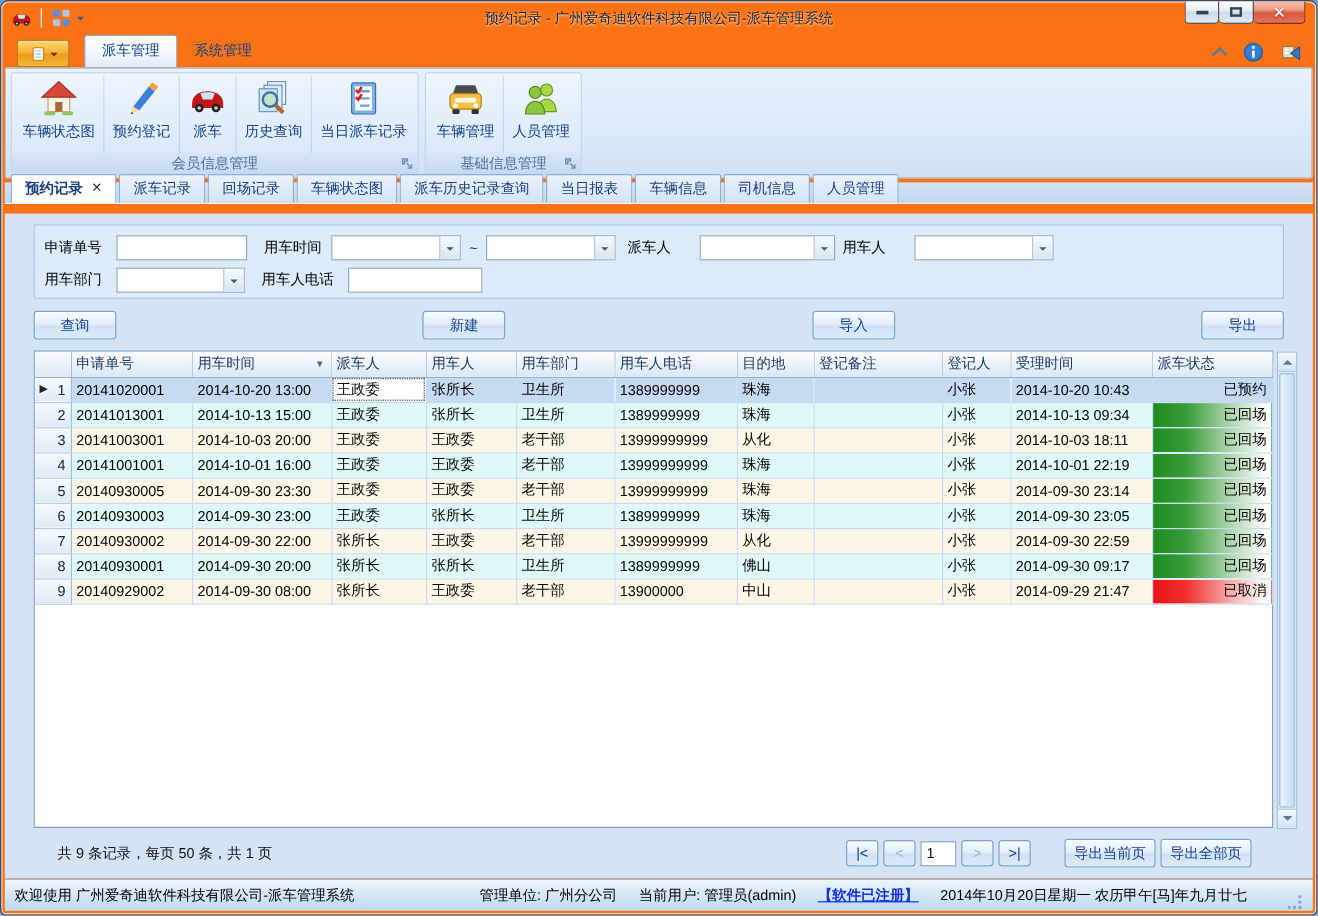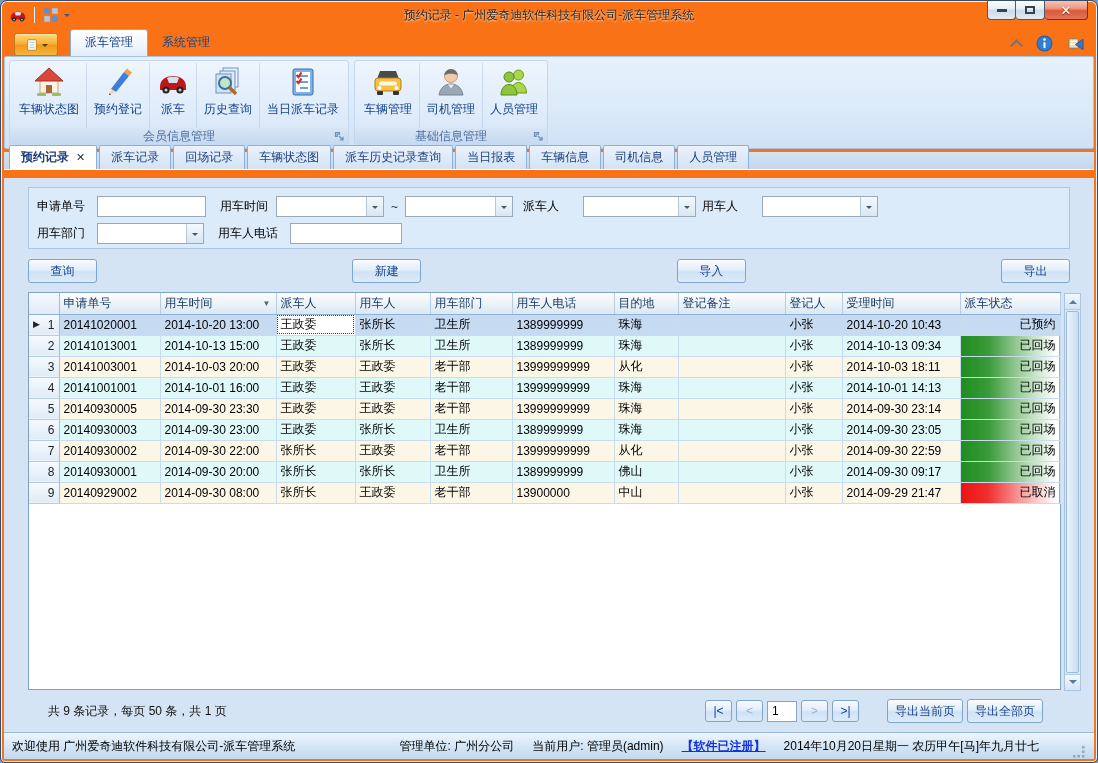--- a/index.html
+++ b/index.html
@@ -303,29 +303,20 @@
                   <rect x="7" y="15.5" width="18" height="4" rx="2" fill="#fff8e0"></rect>
                   <circle cx="7.5" cy="22" r="2" fill="#fff"></circle>
                   <circle cx="24.5" cy="22" r="2" fill="#fff"></circle>
                   <rect x="5" y="25" width="6" height="4" rx="1" fill="#333"></rect>
                   <rect x="21" y="25" width="6" height="4" rx="1" fill="#333"></rect>
                 </svg></span>
               <span class="rlabel">车辆管理</span>
             </div>
             <div class="rbtn">
               <span class="ricon"><svg viewBox="0 0 32 32">
-                  <circle cx="16" cy="10" r="6.5" fill="#f2cba6" stroke="#cc9977"></circle>
-                  <path d="M16 3.2c-4 0-6.6 2.6-6.6 6.2 2-2.2 11.2-2.2 13.2 0 0-3.6-2.6-6.2-6.6-6.2z" fill="#6d6d6d"></path>
-                  <path d="M4 29c1-7 6-11 12-11s11 4 12 11z" fill="#9aa7b4" stroke="#76848f"></path>
-                  <path d="M13 18.5l3 4 3-4" fill="#e8eef4"></path>
-                </svg></span>
-              <span class="rlabel">司机管理</span>
-            </div>
-            <div class="rbtn">
-              <span class="ricon"><svg viewBox="0 0 32 32">
                   <circle cx="20.5" cy="9" r="5" fill="#a8d84a" stroke="#6a9a1f"></circle>
                   <path d="M13 27c0-6.5 3.5-10.5 7.5-10.5S28.5 20.5 28.5 27z" fill="#a8d84a" stroke="#6a9a1f"></path>
                   <circle cx="11" cy="11" r="5" fill="#8cc63f" stroke="#5a8a15"></circle>
                   <path d="M3 29c0-6.5 3.5-10.5 8-10.5S19 22.5 19 29z" fill="#8cc63f" stroke="#5a8a15"></path>
                 </svg></span>
               <span class="rlabel">人员管理</span>
             </div>
           </div>
           <div class="rglabel">
             <span>基础信息管理</span>
@@ -520,21 +511,21 @@
               </td>
               <td>20141001001</td>
               <td>2014-10-01 16:00</td>
               <td>王政委</td>
               <td>王政委</td>
               <td>老干部</td>
               <td>13999999999</td>
               <td>珠海</td>
               <td></td>
               <td>小张</td>
-              <td>2014-10-01 14:13</td>
+              <td>2014-10-01 22:19</td>
               <td class="st" style="background: linear-gradient(to right, rgb(30, 140, 30) 0%, rgba(30, 140, 30, 0.88) 28%, rgba(30, 140, 30, 0.4) 62%, rgba(30, 140, 30, 0) 96%);">已回场</td>
             </tr>
             <tr class="alt-cream">
               <td class="rh">
                 <div class="rhin">
                   <span class="rowarrow"></span>
                   <span>5</span>
                 </div>
               </td>
               <td>20140930005</td>

